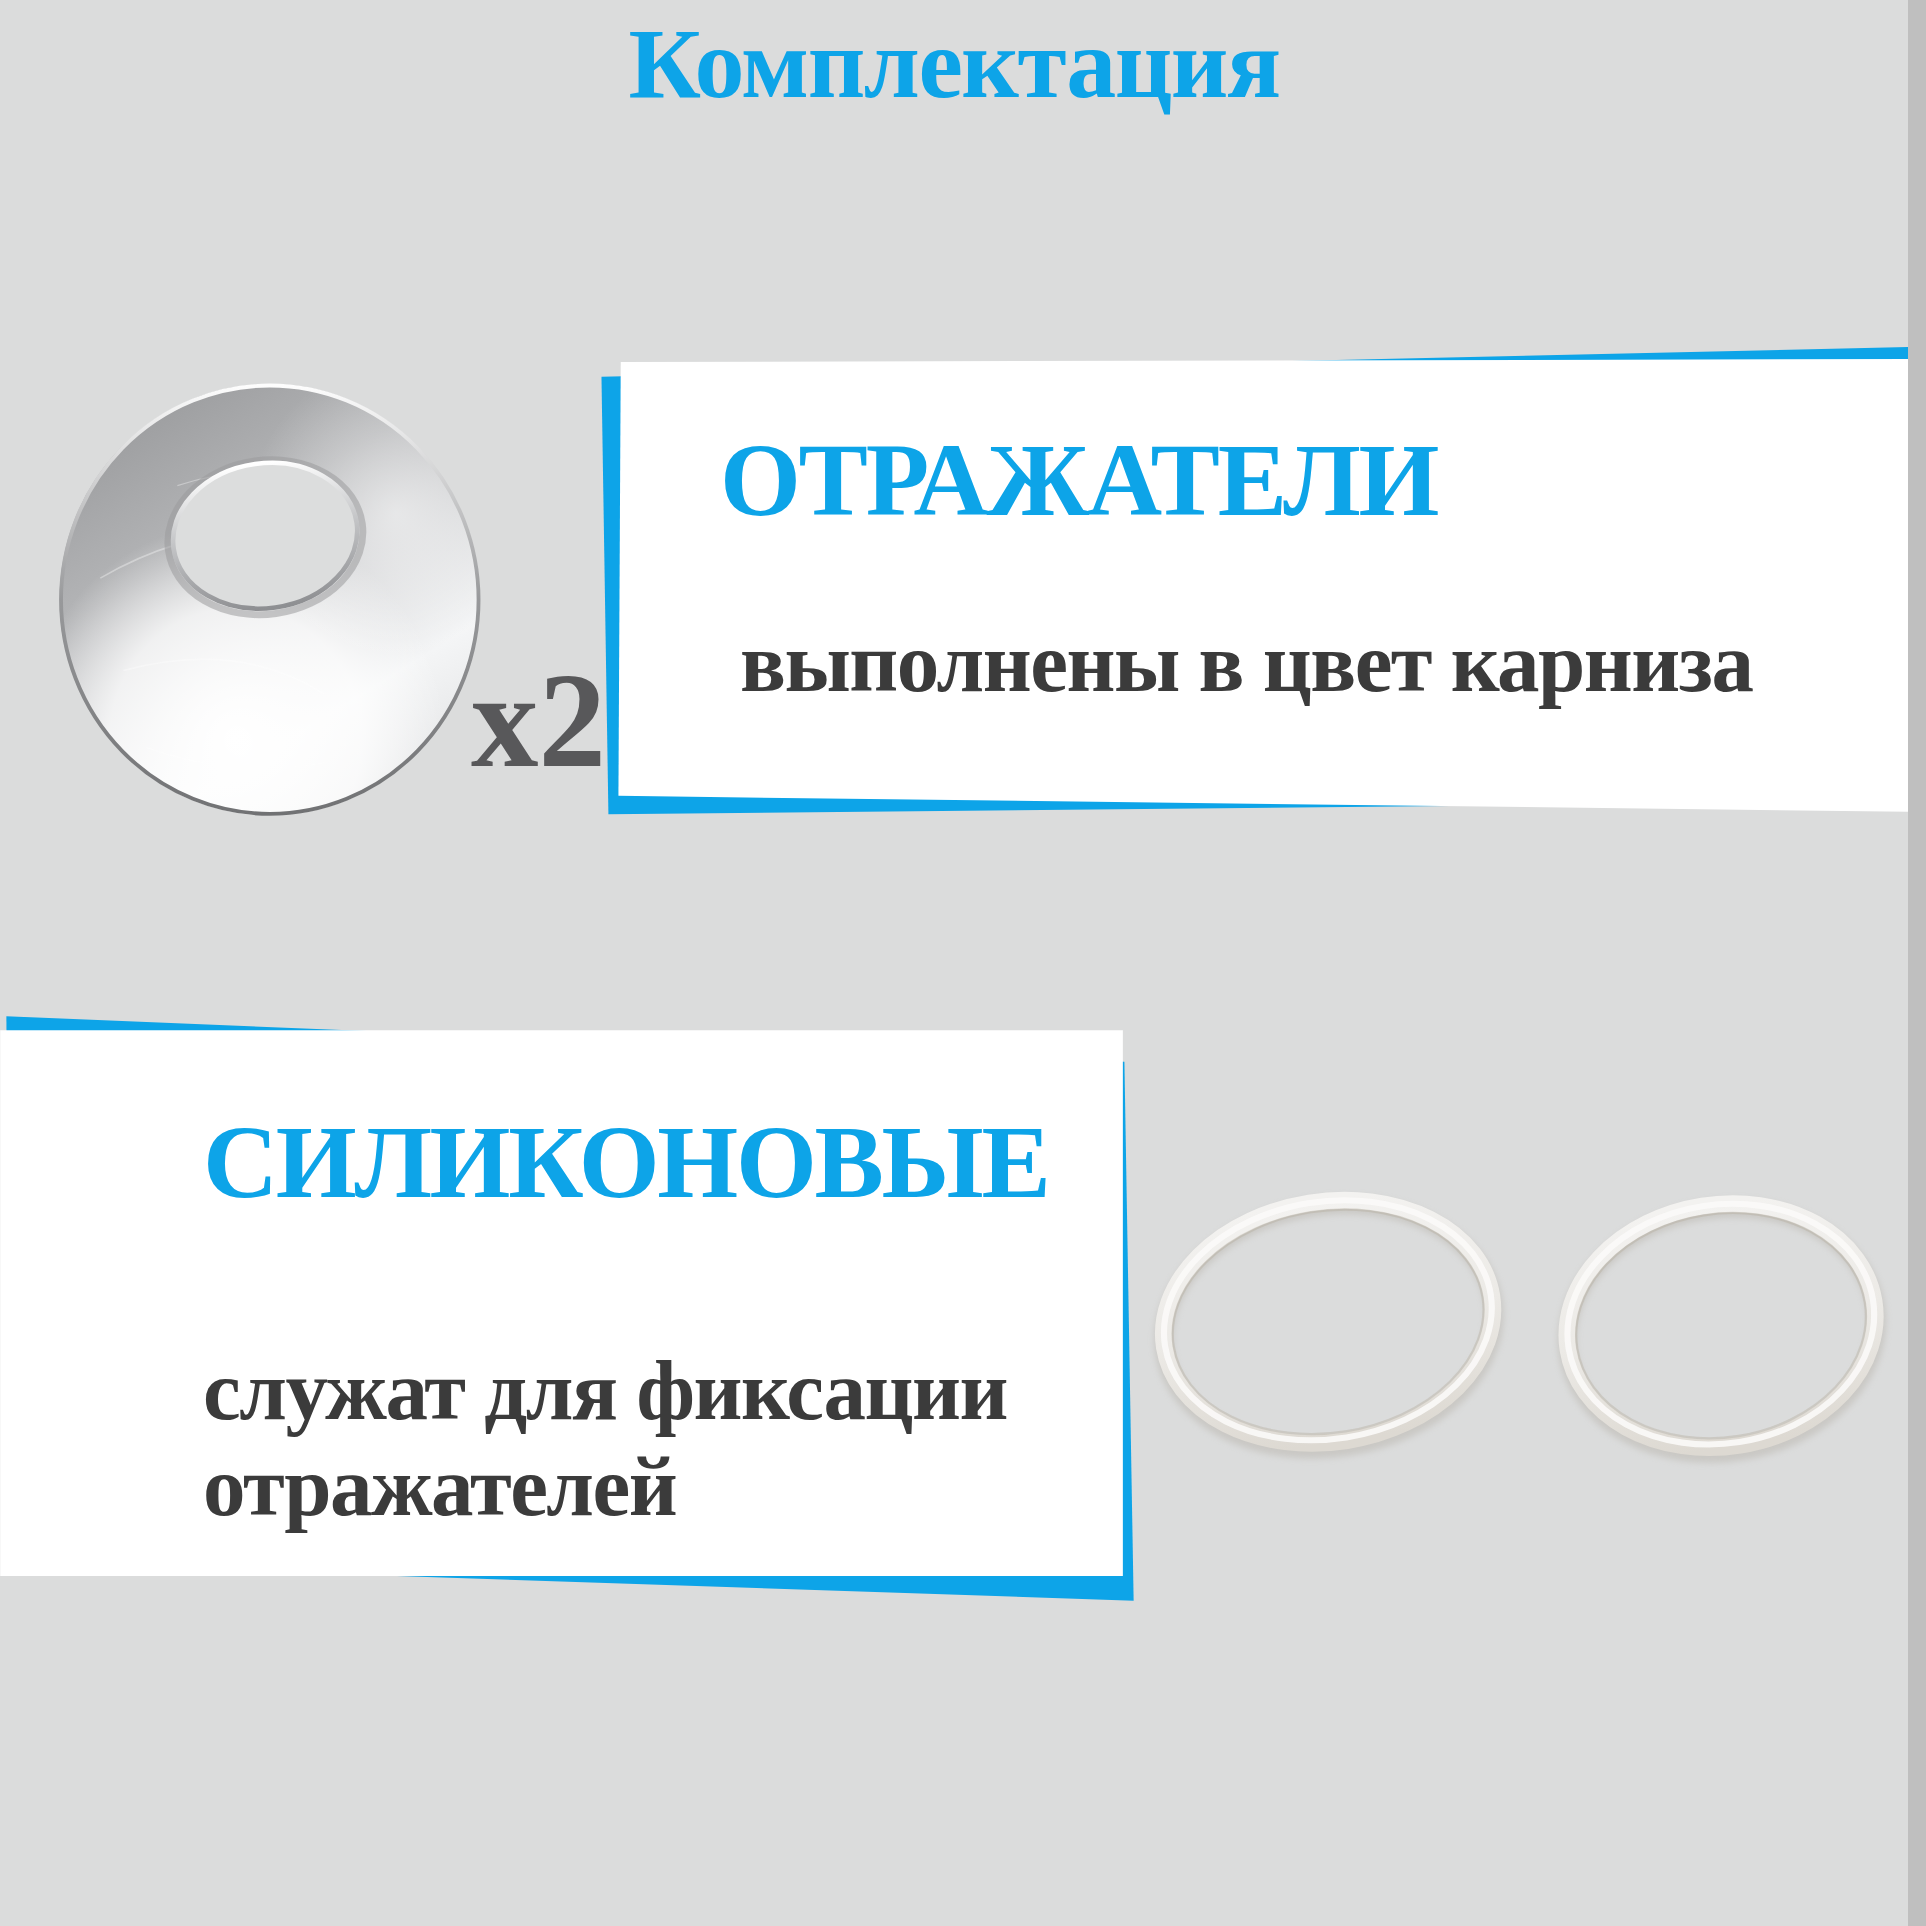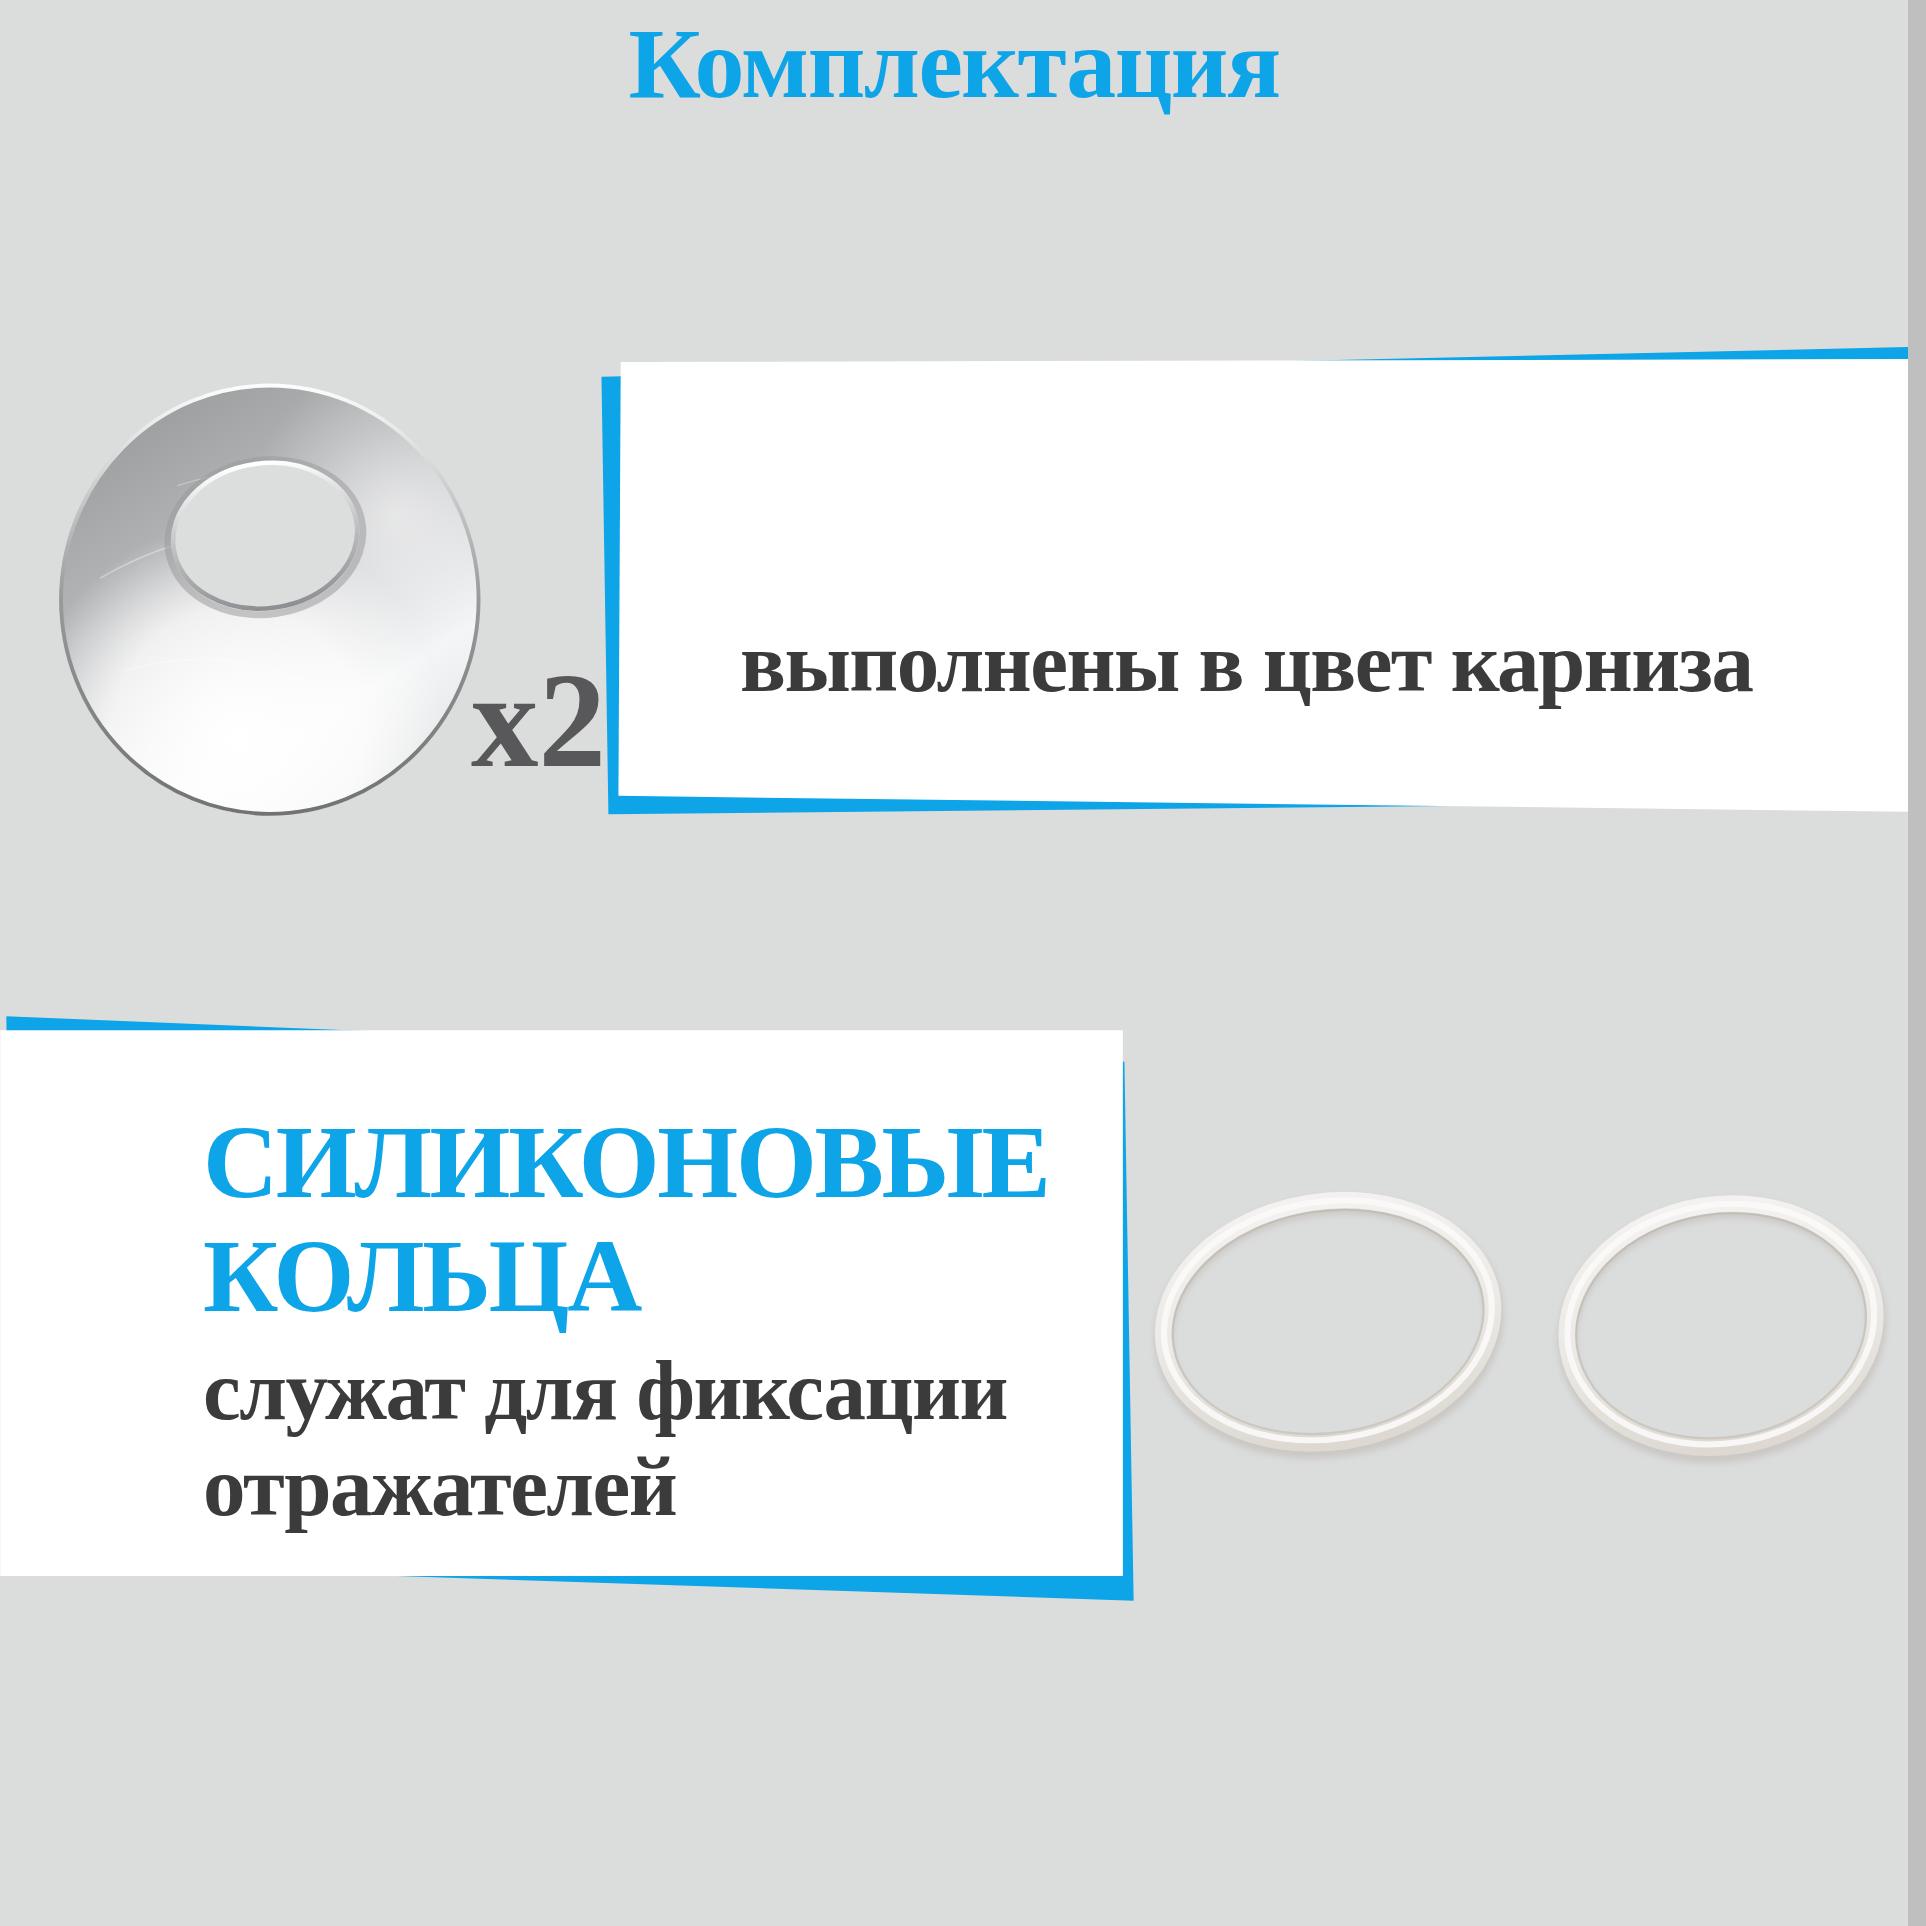--- a/index.html
+++ b/index.html
@@ -43,20 +43,21 @@
 
 <div class="stage">
 
   <div class="abs page-title">Комплектация</div>
 
   <svg class="abs" style="left:593px;top:331px;" width="1333" height="509" viewBox="0 0 1730 660">
     <polygon class="fill-blue" points="11,59 1730,20 1730,610 20,627"></polygon>
     <polygon class="fill-white" points="36,40 1730,36 1730,624 33,603"></polygon>
   </svg>
 
+  <div class="abs card-title" style="left:720px;top:428px;">ОТРАЖАТЕЛИ</div>
   <div class="abs card-body" style="left:720px;top:620px;margin-left:20px;">выполнены в цвет карниза</div>
 
   <svg class="abs" style="left:31px;top:347px;" width="493" height="493" viewBox="0 0 640 640">
     <defs>
       <linearGradient id="chromeBase" x1="0.15" y1="0" x2="0.75" y2="1">
         <stop offset="0" stop-color="#97989a"></stop>
         <stop offset="0.35" stop-color="#b4b5b7"></stop>
         <stop offset="0.55" stop-color="#cfd0d2"></stop>
         <stop offset="0.78" stop-color="#f4f5f6"></stop>
         <stop offset="1" stop-color="#e3e4e5"></stop>
@@ -102,21 +103,20 @@
   </svg>
 
   <div class="abs count-label" style="left:458px;top:653px;">x2</div>
 
   <svg class="abs" style="left:0px;top:994px;" width="1140" height="616" viewBox="0 0 1480 800">
     <polygon class="fill-blue" points="8,29 1460,88 1472,788 14,739"></polygon>
     <polygon class="fill-white" points="0,47 1458,47 1458,756 0,756"></polygon>
   </svg>
 
   <div class="abs card-title" style="left:203px;top:1110px;">СИЛИКОНОВЫЕ</div>
-  <div class="abs card-title" style="left:203px;top:1224px;">КОЛЬЦА</div>
   <div class="abs card-body" style="left:203px;top:1348px;">служат для фиксации</div>
   <div class="abs card-body" style="left:203px;top:1444px;">отражателей</div>
 
   <svg class="abs" style="left:1117px;top:1156px;" width="809" height="347" viewBox="0 0 1050 450">
     <defs>
       <filter id="soft" x="-20%" y="-20%" width="140%" height="140%">
         <feGaussianBlur stdDeviation="4"></feGaussianBlur>
       </filter>
       <linearGradient id="tube" x1="0" y1="0" x2="0" y2="1">
         <stop offset="0" stop-color="#f3f2f0"></stop>

